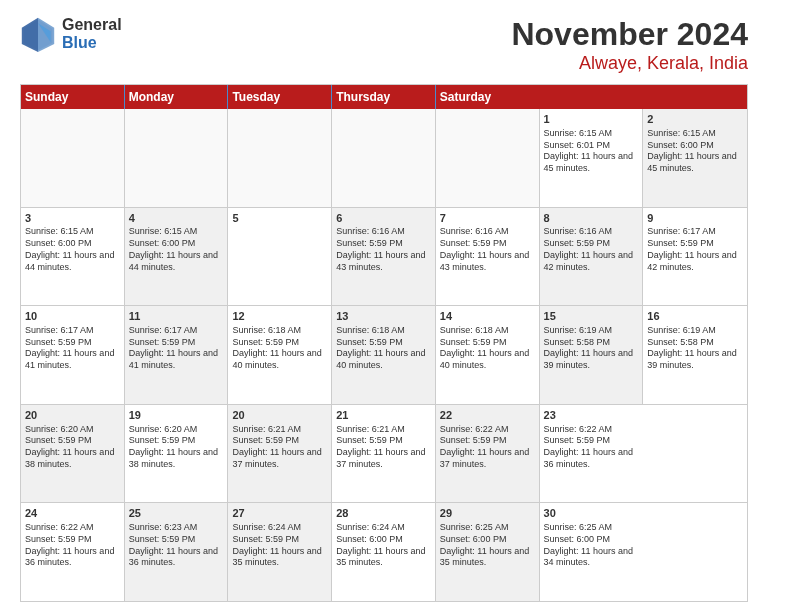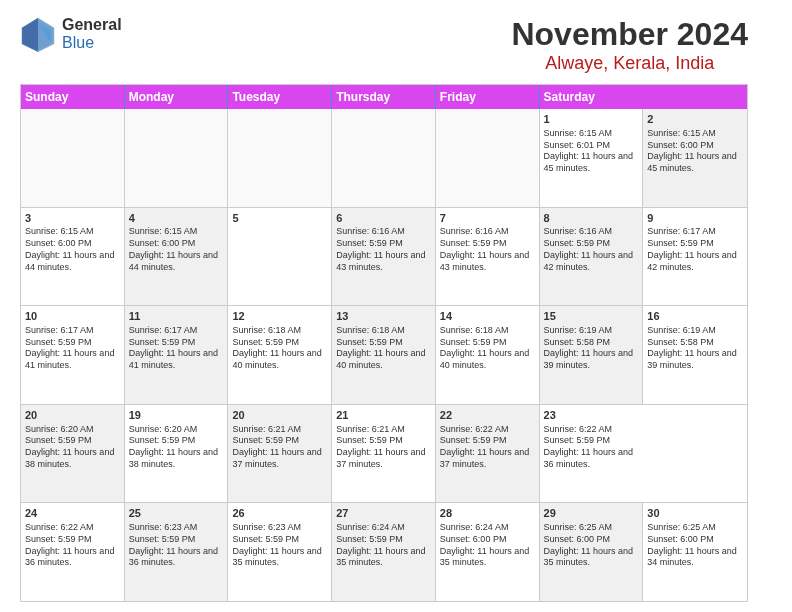--- a/index.html
+++ b/index.html
@@ -33,50 +33,50 @@
       flex-direction: column;
       line-height: 1.1;
     }
     .logo-general {
       font-size: 16px;
       font-weight: bold;
       color: #333;
     }
     .logo-blue {
       font-size: 16px;
-      font-weight: normal;
+      font-weight: bold;
       color: #2a6db5;
     }
     .logo-icon {
       width: 36px;
       height: 36px;
     }
     .title-block {
-      text-align: center;
+      text-align: right;
       margin-left: 31px;
     }
     .title-month {
       font-size: 32px;
       font-weight: bold;
       color: #333;
     }
     .title-location {
       font-size: 18px;
       color: #b91c1c;
     }
     .calendar {
       flex: 1;
       display: flex;
       flex-direction: column;
       border: 1px solid #ccc;
     }
     .cal-header {
       display: grid;
       grid-template-columns: repeat(7, 1fr);
-      background: #d946ef;
+      background: #b91c1c;
     }
     .cal-header-cell {
       color: #fff;
       font-size: 12px;
       font-weight: bold;
       padding: 5px 4px;
       text-align: left;
       border-right: 1px solid #4a8acc;
     }
     .cal-header-cell:last-child { border-right: none; }
@@ -138,21 +138,20 @@
       <div class="title-location">Alwaye, Kerala, India</div>
     </div>
   </div>
 
   <div class="calendar">
     <div class="cal-header">
       <div class="cal-header-cell">Sunday</div>
       <div class="cal-header-cell">Monday</div>
       <div class="cal-header-cell">Tuesday</div>
       <div class="cal-header-cell">Thursday</div>
-      <div class="cal-header-cell">Friday</div>
       <div class="cal-header-cell">Saturday</div>
     </div>
     <div class="cal-body" id="cal-body">
     <div class="cal-row">
           <div class="cal-cell empty"></div>
           <div class="cal-cell empty"></div>
           <div class="cal-cell empty"></div>
           <div class="cal-cell empty"></div>
           <div class="cal-cell empty"></div>
           <div class="cal-cell">
@@ -319,27 +318,20 @@
 Sunset: 5:59 PM
 Daylight: 11 hours
 and 36 minutes.</div>
           </div>
           <div class="cal-cell shaded">
             <span class="day-num">25</span>
             <div class="cell-info">Sunrise: 6:23 AM
 Sunset: 5:59 PM
 Daylight: 11 hours
 and 36 minutes.</div>
-          </div>
-          <div class="cal-cell">
-            <span class="day-num">26</span>
-            <div class="cell-info">Sunrise: 6:23 AM
-Sunset: 5:59 PM
-Daylight: 11 hours
-and 35 minutes.</div>
           </div>
           <div class="cal-cell shaded">
             <span class="day-num">27</span>
             <div class="cell-info">Sunrise: 6:24 AM
 Sunset: 5:59 PM
 Daylight: 11 hours
 and 35 minutes.</div>
           </div>
           <div class="cal-cell">
             <span class="day-num">28</span>

